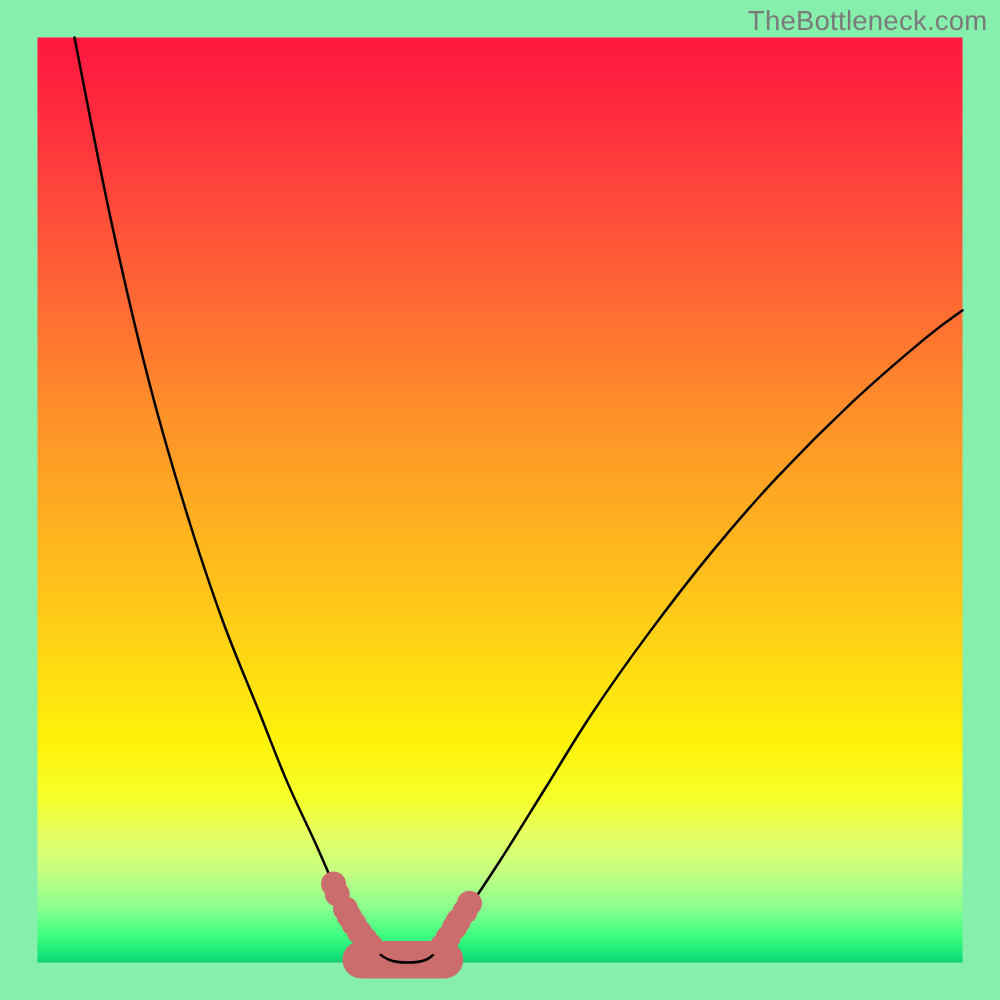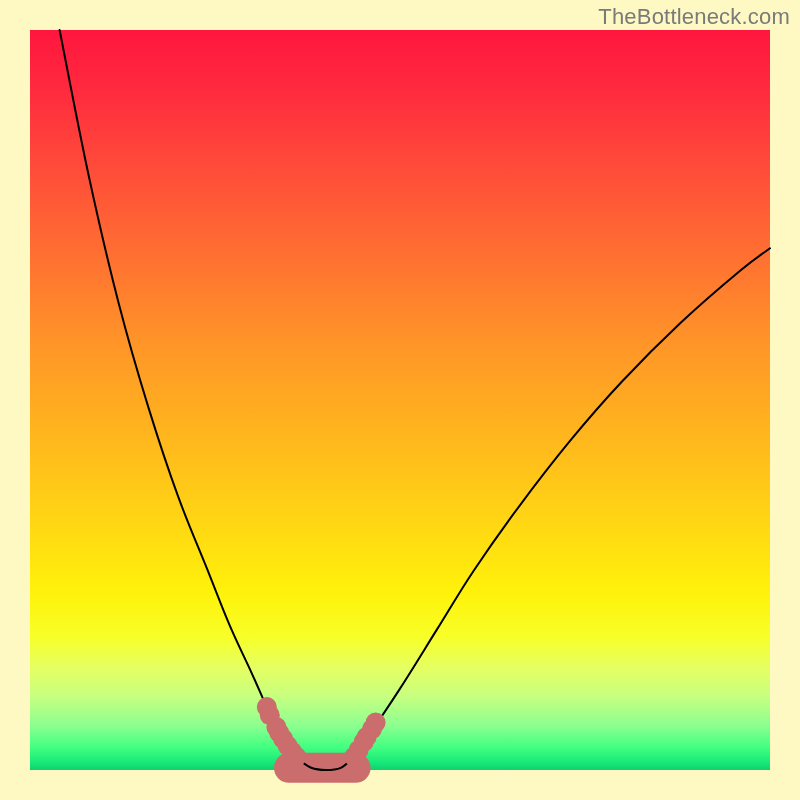--- a/index.html
+++ b/index.html
@@ -8,21 +8,21 @@
     width: 800px;
     height: 800px;
     background: #000;
     overflow: hidden;
     font-family: Arial, Helvetica, sans-serif;
   }
   .frame {
     position: relative;
     width: 800px;
     height: 800px;
-    background: #fef9c3;
+    background: #86efac;
   }
   .plot-area {
     position: absolute;
     top: 30px;
     left: 30px;
     width: 740px;
     height: 740px;
     
     background: linear-gradient(
       to bottom,

